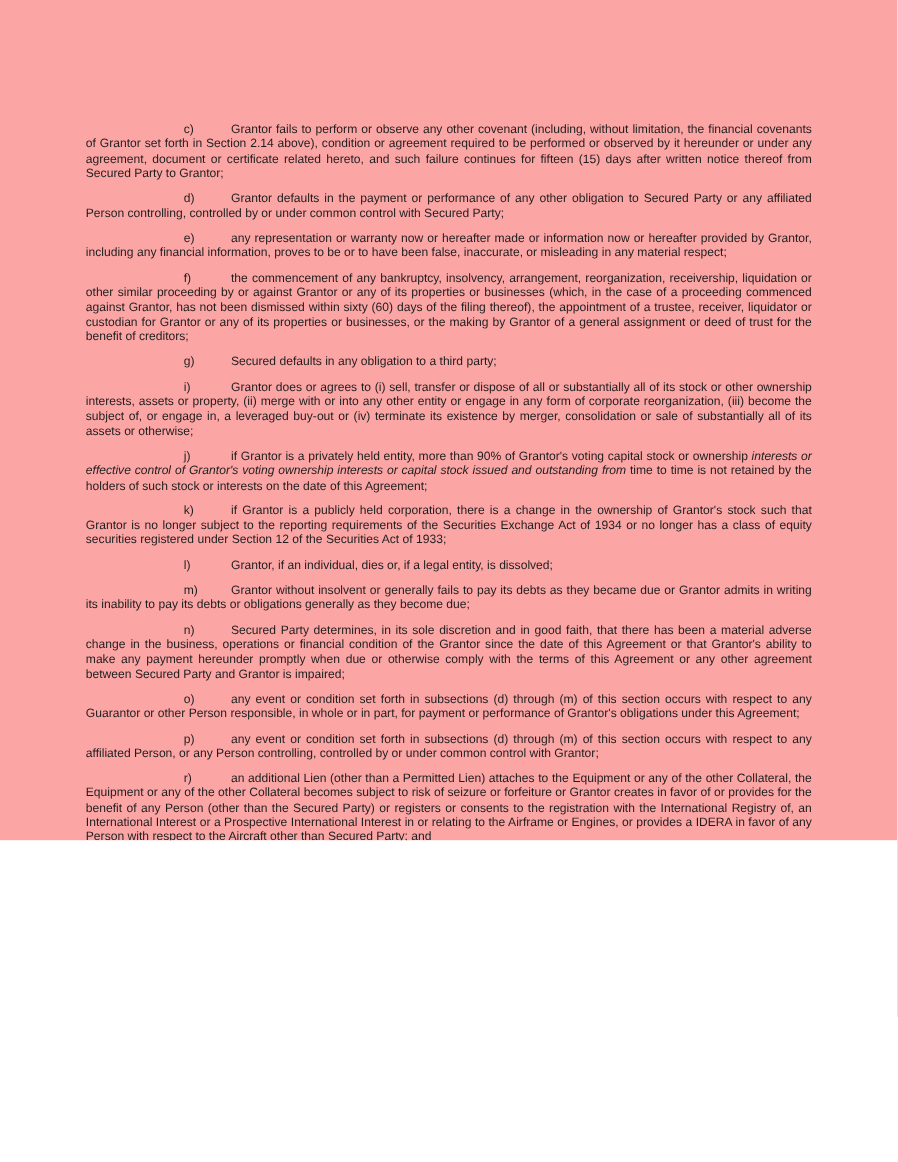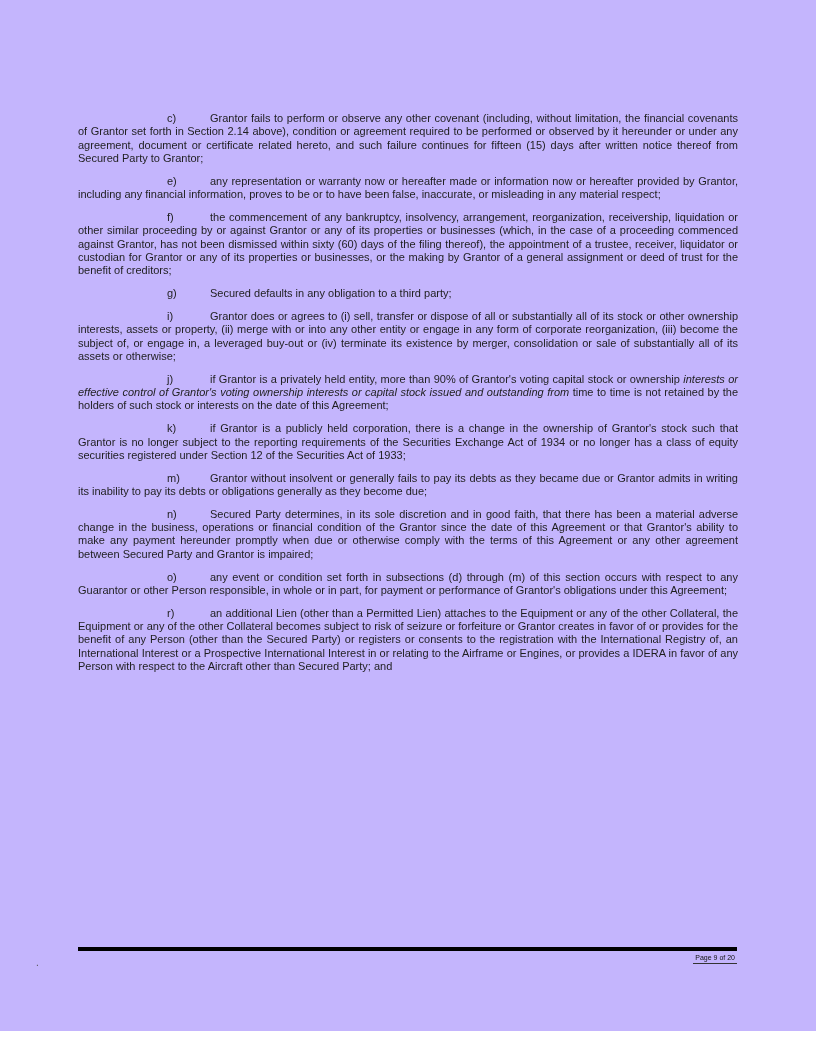--- a/index.html
+++ b/index.html
@@ -3,22 +3,22 @@
 <meta charset="utf-8">
 <style>
   html, body {
     margin: 0;
     padding: 0;
     background: #ffffff;
   }
   .page {
     position: relative;
     width: 816px;
-    height: 1031px;
-    background: #c4b5fd;
+    height: 764px;
+    background: #fca5a5;
     font-family: "Liberation Sans", sans-serif;
     color: #1e1e1e;
     overflow: hidden;
   }
   .doc-body {
     position: absolute;
     left: 78px;
     top: 112px;
     width: 660px;
   }
@@ -62,27 +62,30 @@
     font-size: 10px;
     color: #555555;
   }
 </style>
 </head>
 <body>
 
 <div class="page">
   <div class="doc-body">
       <p class="clause"><span class="clause-label">c)</span><span>Grantor fails to perform or observe any other covenant (including, without limitation, the financial covenants of Grantor set forth in Section 2.14 above), condition or agreement required to be performed or observed by it hereunder or under any agreement, document or certificate related hereto, and such failure continues for fifteen (15) days after written notice thereof from Secured Party to Grantor;</span></p>
+      <p class="clause"><span class="clause-label">d)</span><span>Grantor defaults in the payment or performance of any other obligation to Secured Party or any affiliated Person controlling, controlled by or under common control with Secured Party;</span></p>
       <p class="clause"><span class="clause-label">e)</span><span>any representation or warranty now or hereafter made or information now or hereafter provided by Grantor, including any financial information, proves to be or to have been false, inaccurate, or misleading in any material respect;</span></p>
       <p class="clause"><span class="clause-label">f)</span><span>the commencement of any bankruptcy, insolvency, arrangement, reorganization, receivership, liquidation or other similar proceeding by or against Grantor or any of its properties or businesses (which, in the case of a proceeding commenced against Grantor, has not been dismissed within sixty (60) days of the filing thereof), the appointment of a trustee, receiver, liquidator or custodian for Grantor or any of its properties or businesses, or the making by Grantor of a general assignment or deed of trust for the benefit of creditors;</span></p>
       <p class="clause"><span class="clause-label">g)</span><span>Secured defaults in any obligation to a third party;</span></p>
       <p class="clause"><span class="clause-label">i)</span><span>Grantor does or agrees to (i) sell, transfer or dispose of all or substantially all of its stock or other ownership interests, assets or property, (ii) merge with or into any other entity or engage in any form of corporate reorganization, (iii) become the subject of, or engage in, a leveraged buy-out or (iv) terminate its existence by merger, consolidation or sale of substantially all of its assets or otherwise;</span></p>
       <p class="clause"><span class="clause-label">j)</span><span>if Grantor is a privately held entity, more than 90% of Grantor's voting capital stock or ownership </span><span class="italic">interests or effective control of Grantor's voting ownership interests or capital stock issued and outstanding from</span><span> time to time is not retained by the holders of such stock or interests on the date of this Agreement;</span></p>
       <p class="clause"><span class="clause-label">k)</span><span>if Grantor is a publicly held corporation, there is a change in the ownership of Grantor's stock such that Grantor is no longer subject to the reporting requirements of the Securities Exchange Act of 1934 or no longer has a class of equity securities registered under Section 12 of the Securities Act of 1933;</span></p>
+      <p class="clause"><span class="clause-label">l)</span><span>Grantor, if an individual, dies or, if a legal entity, is dissolved;</span></p>
       <p class="clause"><span class="clause-label">m)</span><span>Grantor without insolvent or generally fails to pay its debts as they became due or Grantor admits in writing its inability to pay its debts or obligations generally as they become due;</span></p>
       <p class="clause"><span class="clause-label">n)</span><span>Secured Party determines, in its sole discretion and in good faith, that there has been a material adverse change in the business, operations or financial condition of the Grantor since the date of this Agreement or that Grantor's ability to make any payment hereunder promptly when due or otherwise comply with the terms of this Agreement or any other agreement between Secured Party and Grantor is impaired;</span></p>
       <p class="clause"><span class="clause-label">o)</span><span>any event or condition set forth in subsections (d) through (m) of this section occurs with respect to any Guarantor or other Person responsible, in whole or in part, for payment or performance of Grantor's obligations under this Agreement;</span></p>
+      <p class="clause"><span class="clause-label">p)</span><span>any event or condition set forth in subsections (d) through (m) of this section occurs with respect to any affiliated Person, or any Person controlling, controlled by or under common control with Grantor;</span></p>
       <p class="clause"><span class="clause-label">r)</span><span>an additional Lien (other than a Permitted Lien) attaches to the Equipment or any of the other Collateral, the Equipment or any of the other Collateral becomes subject to risk of seizure or forfeiture or Grantor creates in favor of or provides for the benefit of any Person (other than the Secured Party) or registers or consents to the registration with the International Registry of, an International Interest or a Prospective International Interest in or relating to the Airframe or Engines, or provides a IDERA in favor of any Person with respect to the Aircraft other than Secured Party; and</span></p>
     </div>
   <div class="footer-rule"></div>
   <div class="footer-page">Page 9 of 20</div>
   <div class="artifact-dot">.</div>
 </div>
 
 </body></html>

